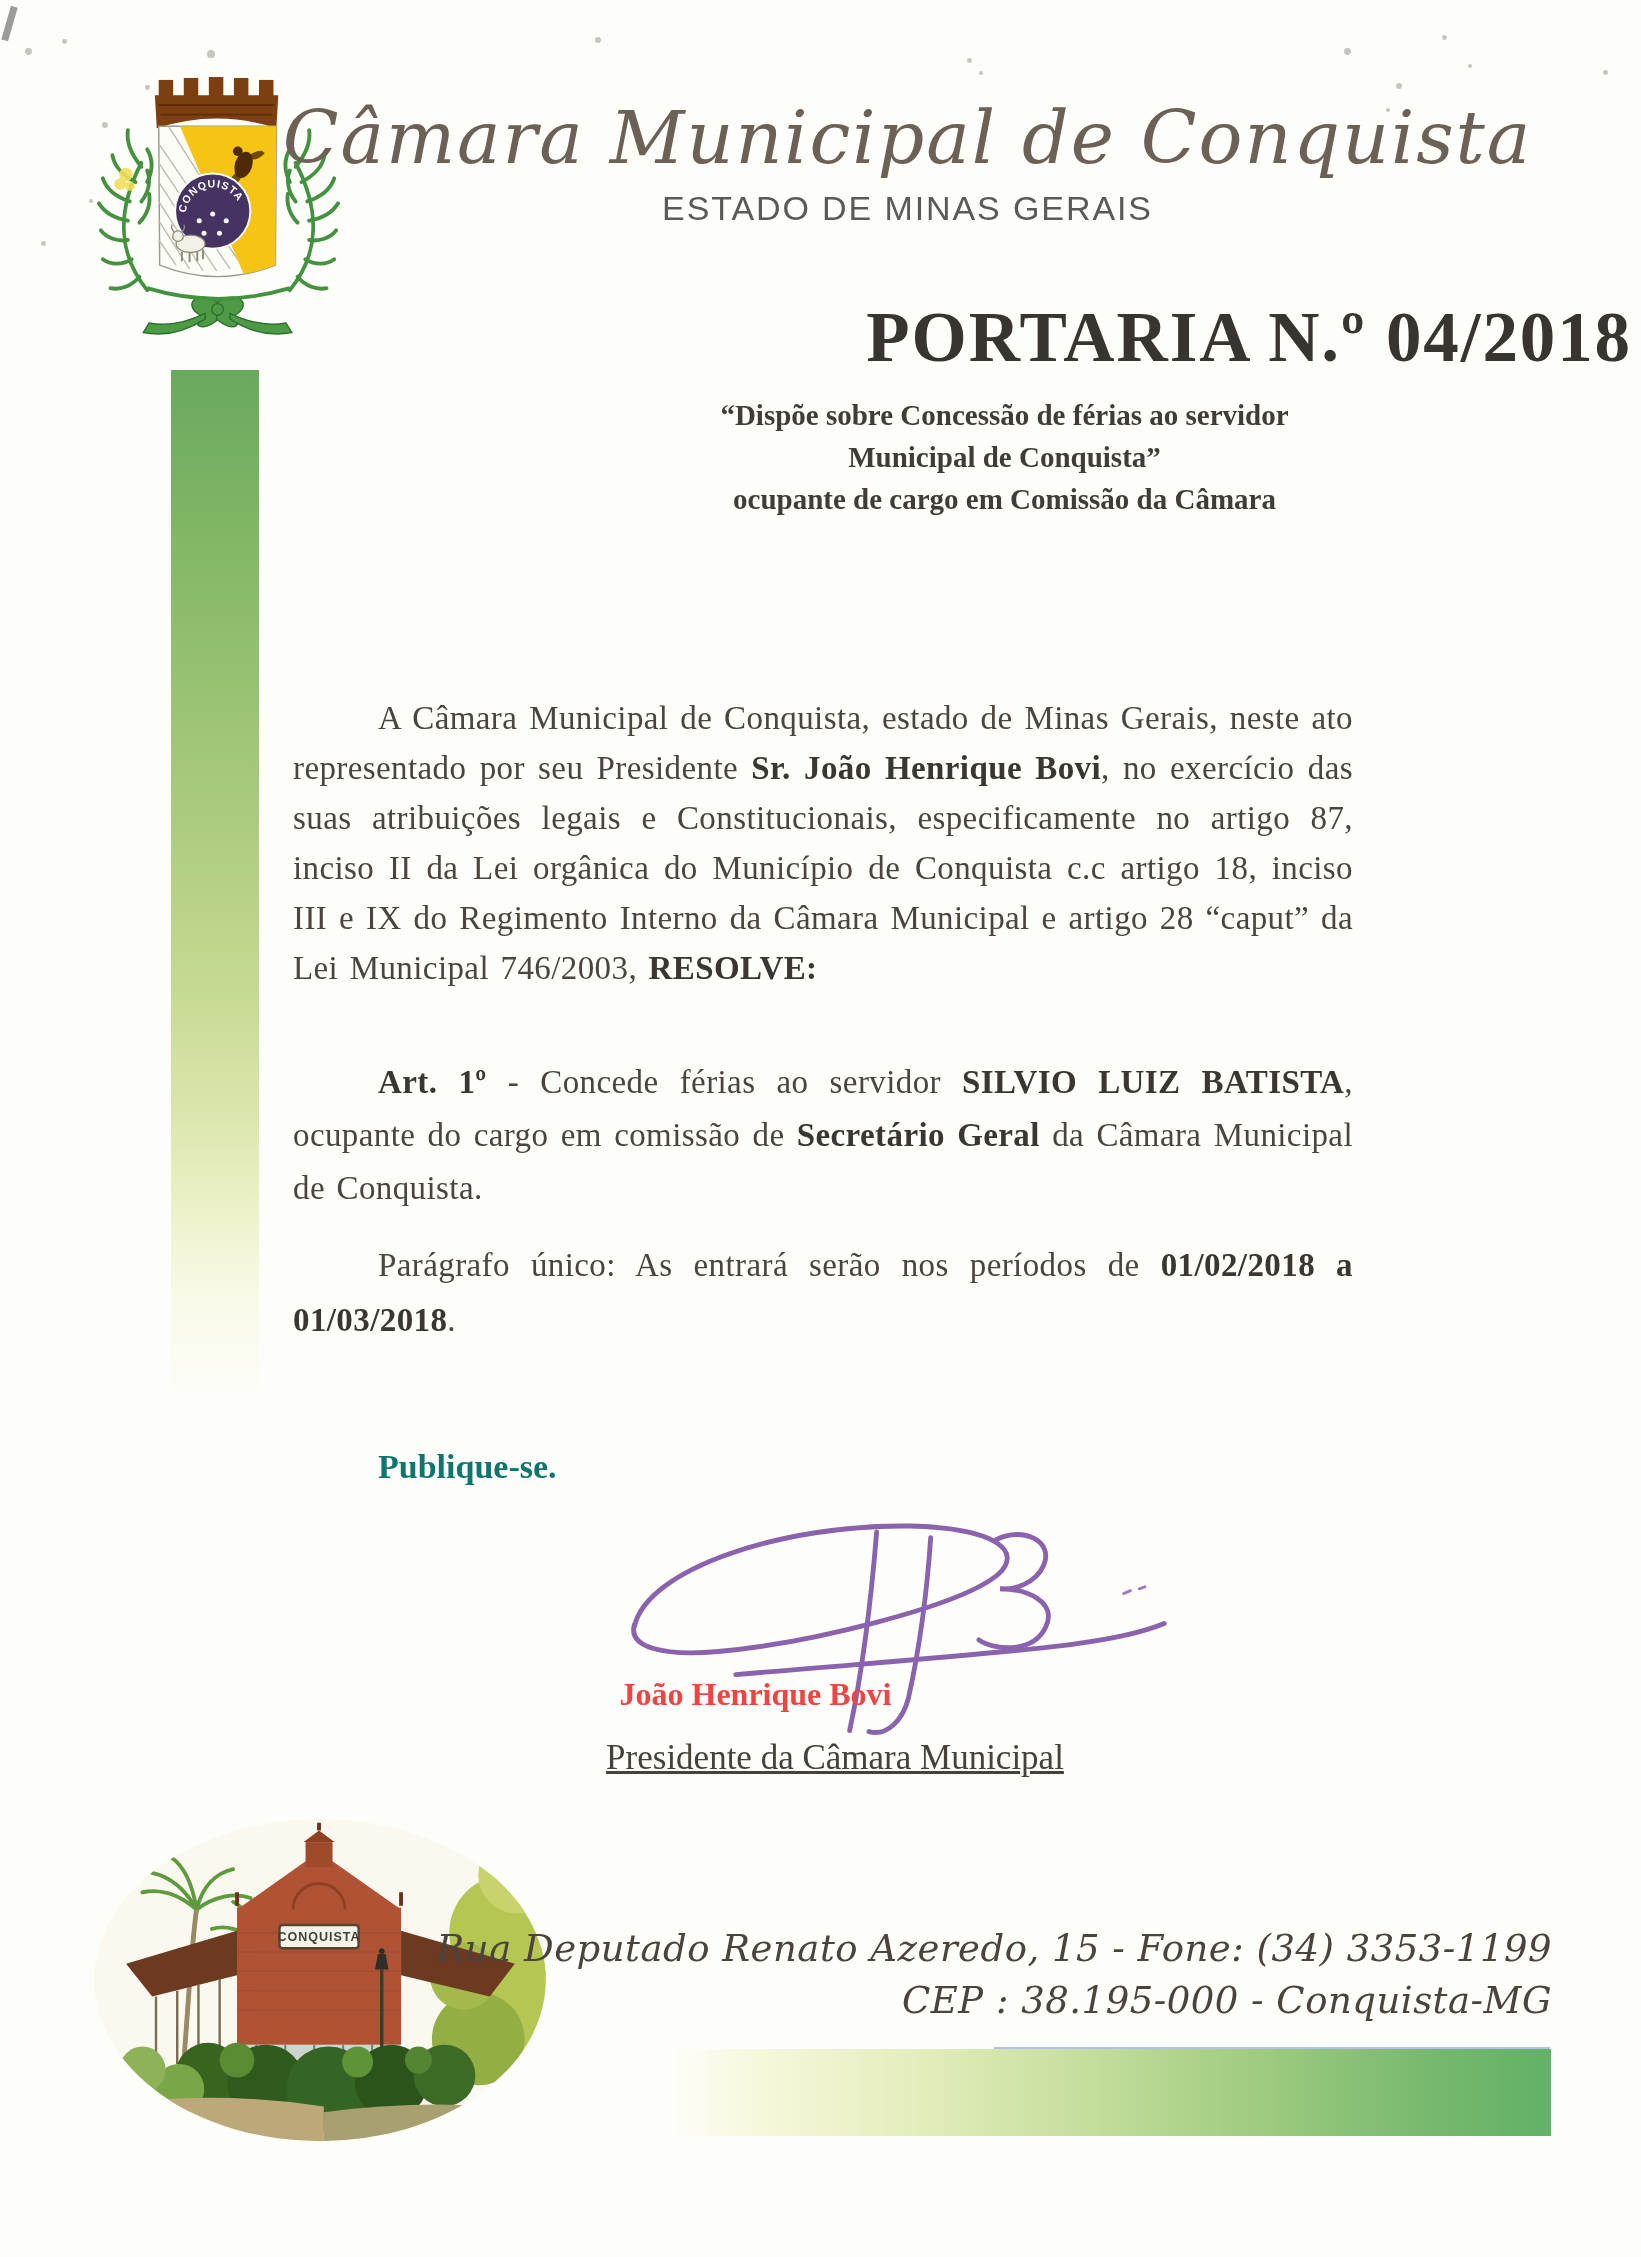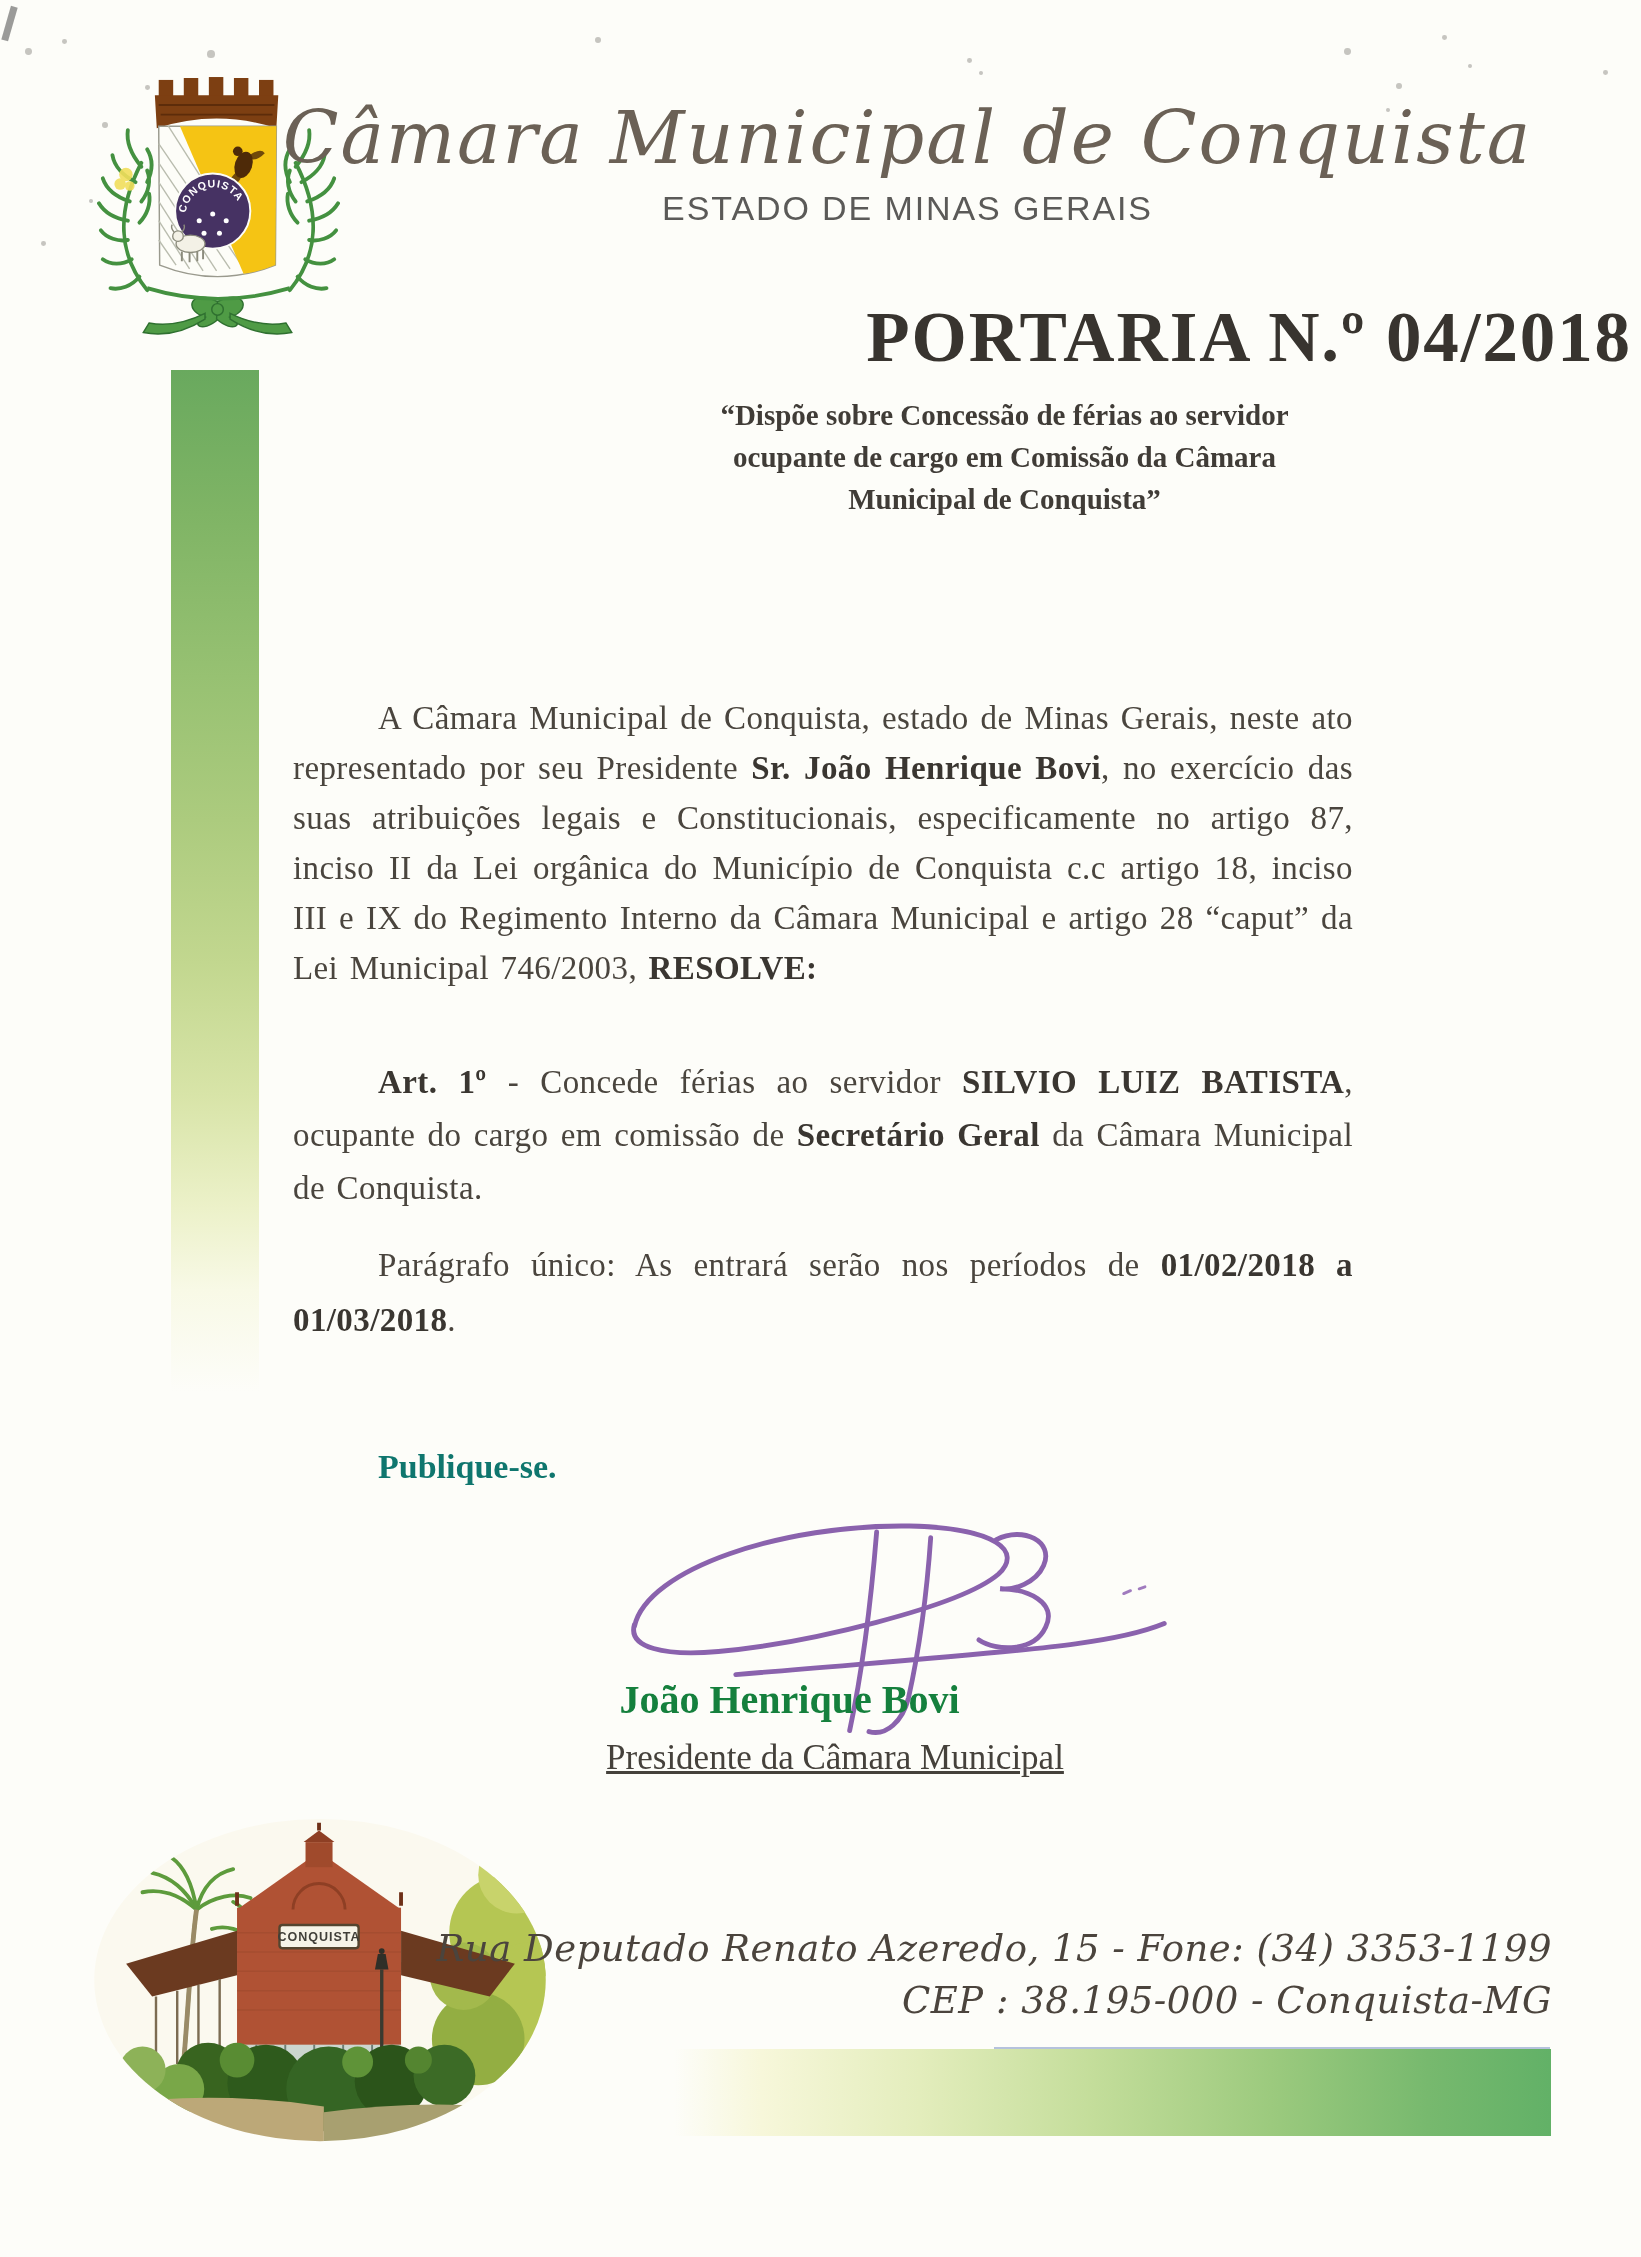--- a/index.html
+++ b/index.html
@@ -19,22 +19,22 @@
   .para{position:absolute;left:293px;width:1060px;text-align:justify;
         font-size:33px;color:#4a453e;letter-spacing:0.4px;word-spacing:2.9px;}
   .indent{text-indent:85px;}
   .p1{top:660px;line-height:50px;}
   .art1{top:1023px;line-height:53px;}
   .parunico{top:1205px;line-height:55px;}
   .art2{top:1334px;line-height:53px;}
   .b{font-weight:700;color:#3a3631;}
   .publish{position:absolute;left:378px;top:1448px;font-weight:700;font-size:34px;color:#0f766e;}
   .dateline{position:absolute;left:378px;top:1524px;font-size:33px;color:#4a453e;}
-  .signer-name{position:absolute;left:442px;top:1676px;width:695px;text-align:center;
-        font-weight:700;font-size:40px;color:#15803d;}
+  .signer-name{position:absolute;left:408px;top:1676px;width:695px;text-align:center;
+        font-weight:700;font-size:32px;color:#ef4444;}
   .signer-role{position:absolute;left:439px;top:1738px;width:792px;text-align:center;
         font-size:35px;color:#45413b;text-decoration:underline;}
   
   .addr{position:absolute;right:89px;font-family:"DejaVu Serif",serif;
         font-style:italic;font-size:37px;color:#4b443d;letter-spacing:0.5px;white-space:nowrap;}
   .addr1{top:1927px;} .addr2{top:1979px;}
   
   .bar-left{position:absolute;left:171px;top:370px;width:88px;height:1022px;
         background:linear-gradient(180deg,#69a95e 0%,#7fb465 14%,#97c172 30%,#accb7e 44%,
         #c2d78f 58%,#d8e4a8 71%,#ecf1c9 82%,#f8f9e6 90%,rgba(255,255,255,0) 100%);}
@@ -176,22 +176,22 @@
     </g>
     <path d="M52,230 Q125,252 200,230" stroke="#449140" stroke-width="4" fill="none"></path>
   </svg>
 
   <div class="org">Câmara Municipal de Conquista</div>
   <div class="stateline">ESTADO DE MINAS GERAIS</div>
 
   <div class="doc-title">PORTARIA N.º 04/2018</div>
   <div class="epigraph">
     <div>“Dispõe sobre Concessão de férias ao servidor</div>
+    <div>Municipal de Conquista”</div>
     <div>ocupante de cargo em Comissão da Câmara</div>
-    <div>Municipal de Conquista”</div>
   </div>
 
   <p class="para indent p1"><span>A Câmara Municipal de Conquista, estado de Minas Gerais, neste ato representado por seu Presidente </span><span class="b">Sr. João Henrique Bovi</span><span>, no exercício das suas atribuições legais e Constitucionais, especificamente no artigo 87, inciso II da Lei orgânica do Município de Conquista c.c artigo 18, inciso III e IX do Regimento Interno da Câmara Municipal e artigo 28 “caput” da Lei Municipal 746/2003, </span><span class="b">RESOLVE:</span></p>
 
   <p class="para indent art1"><span class="b">Art. 1º</span><span> - Concede férias ao servidor </span><span class="b">SILVIO LUIZ BATISTA</span><span>, ocupante do cargo em comissão de </span><span class="b">Secretário Geral</span><span> da Câmara Municipal de Conquista.</span></p>
 
   <p class="para indent parunico"><span>Parágrafo único: As entrará serão nos períodos de </span><span class="b">01/02/2018 a 01/03/2018</span><span>.</span></p>
 
 
   <div class="publish">Publique-se.</div>

